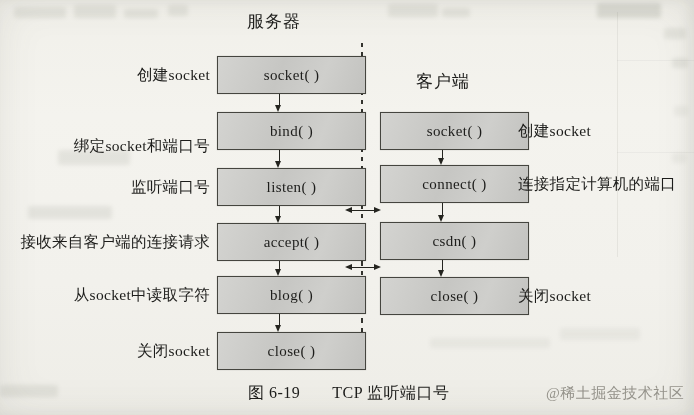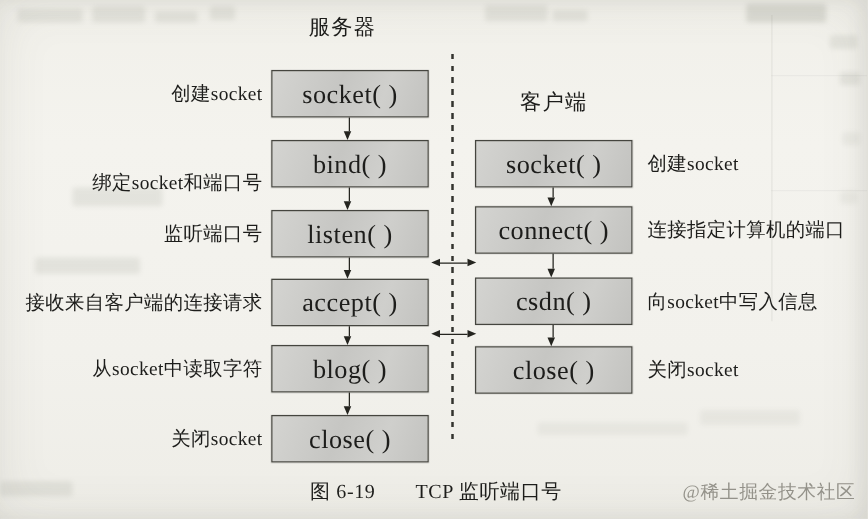--- a/index.html
+++ b/index.html
@@ -10,25 +10,25 @@
     overflow:hidden;
     background:linear-gradient(180deg,#f1f0ea 0%,#f4f3ee 28%,#f2f1ec 68%,#eeede7 100%);
     font-family:"Liberation Serif","DejaVu Serif",serif;
     color:#1d1d1b;
     box-shadow:inset 0 0 40px rgba(90,88,78,0.10), inset -6px 0 12px rgba(90,88,78,0.08);
   }
 
   
   .fbox {
     position:absolute;
-    width:126px; height:38px;
+    width:149px; height:38px;
     background:linear-gradient(112deg,#d4d4d1 0%,#c6c6c3 42%,#cfcfcc 70%,#c2c2bf 100%);
     border:1.6px solid #45453f;
     display:flex; align-items:center; justify-content:center;
-    font-size:21px; letter-spacing:0.4px;
+    font-size:15px; letter-spacing:0.4px;
     box-shadow:0 0 1px rgba(0,0,0,0.25);
   }
   .srv { left:217px; }
   .cli { left:380px; }
 
   
   .slabel {
     position:absolute; left:0; width:210px; height:38px;
     display:flex; align-items:center; justify-content:flex-end;
     font-size:15.5px; letter-spacing:0.3px; white-space:nowrap;
@@ -145,21 +145,20 @@
   <div class="varrow" style="left:278.5px;top:261px;height:8px;"></div>
   <div class="varrow" style="left:278.5px;top:314px;height:11px;"></div>
 
   <div class="fbox cli" style="top:112px;">socket( )</div>
   <div class="clabel" style="top:112px;">创建socket</div>
 
   <div class="fbox cli" style="top:165px;">connect( )</div>
   <div class="clabel" style="top:165px;">连接指定计算机的端口</div>
 
   <div class="fbox cli" style="top:222px;">csdn( )</div>
-  <div class="clabel" style="top:222px;">向socket中写入信息</div>
 
   <div class="fbox cli" style="top:277px;">close( )</div>
   <div class="clabel" style="top:277px;">关闭socket</div>
 
   <div class="varrow" style="left:441.5px;top:150px;height:8px;"></div>
   <div class="varrow" style="left:441.5px;top:203px;height:12px;"></div>
   <div class="varrow" style="left:441.5px;top:260px;height:10px;"></div>
 
   <div class="harrow" style="top:210px;"></div>
   <div class="harrow" style="top:267px;"></div>

